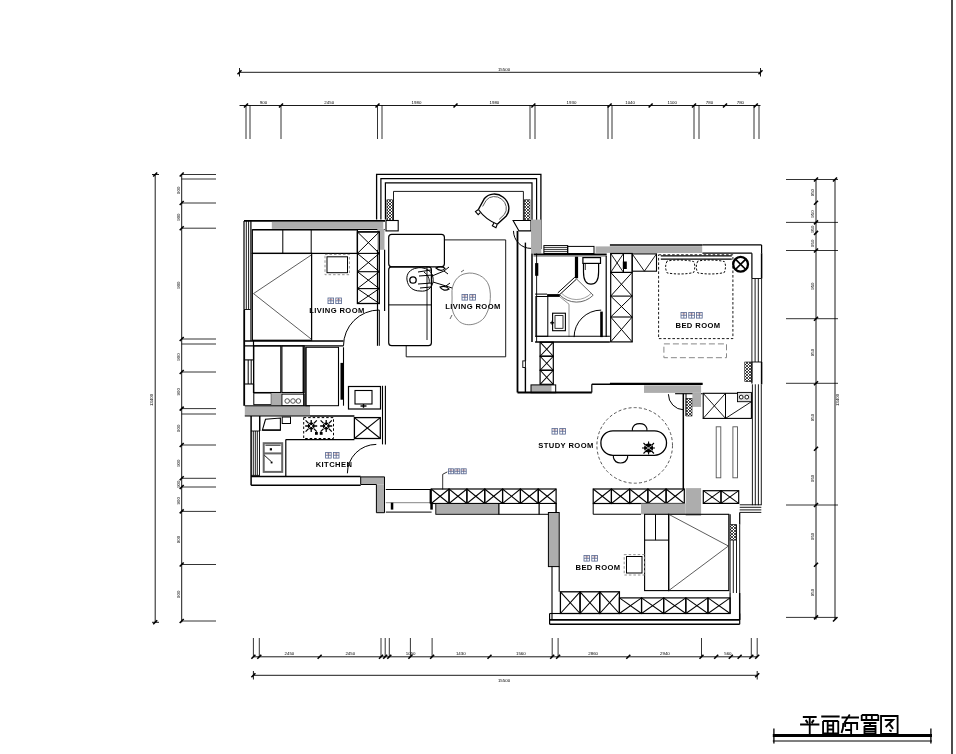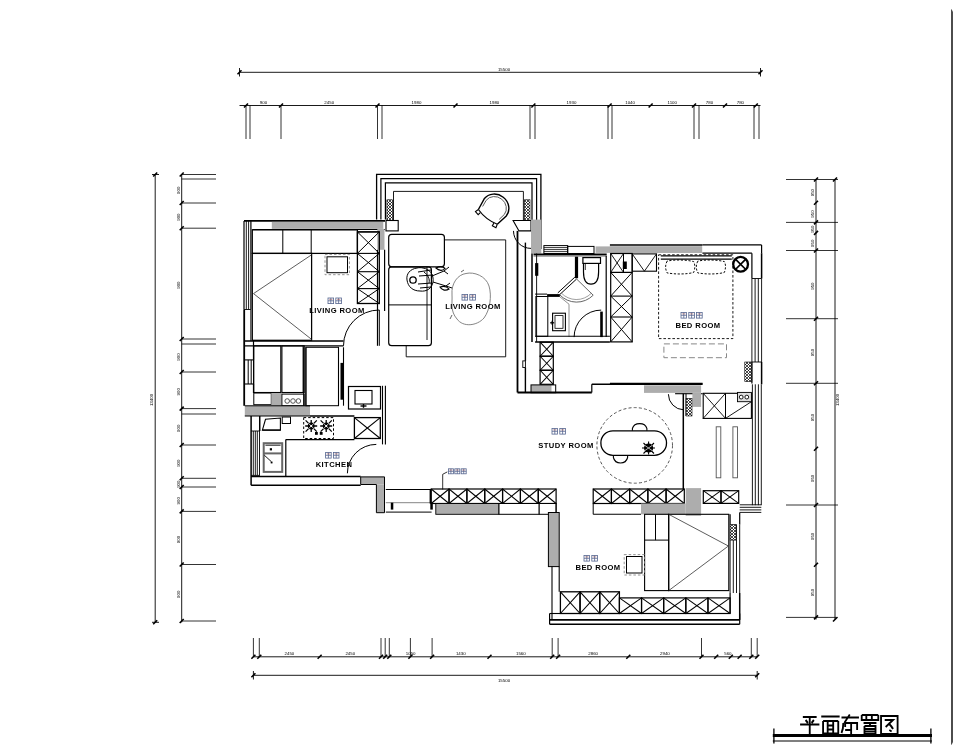--- a/index.html
+++ b/index.html
@@ -1,17 +1,17 @@
 <!DOCTYPE html>
 <html><head>
 <meta charset="utf-8">
 <style>
 html,body { margin:0; padding:0; background:#ffffff; }
 #page { position:relative; width:956px; height:754px; overflow:hidden;
-        font-family:"Liberation Sans", sans-serif;border-radius:23px; }
+        font-family:"Liberation Sans", sans-serif; }
 </style>
 </head>
 <body>
 <div id="page">
 <svg width="956" height="754" viewBox="0 0 956 754">
 <defs>
         <pattern id="xh" width="3" height="3" patternUnits="userSpaceOnUse">
           <rect width="3" height="3" fill="#fff"></rect>
           <path d="M0,0 L3,3 M3,0 L0,3" stroke="#000" stroke-width="0.7"></path>
         </pattern>

